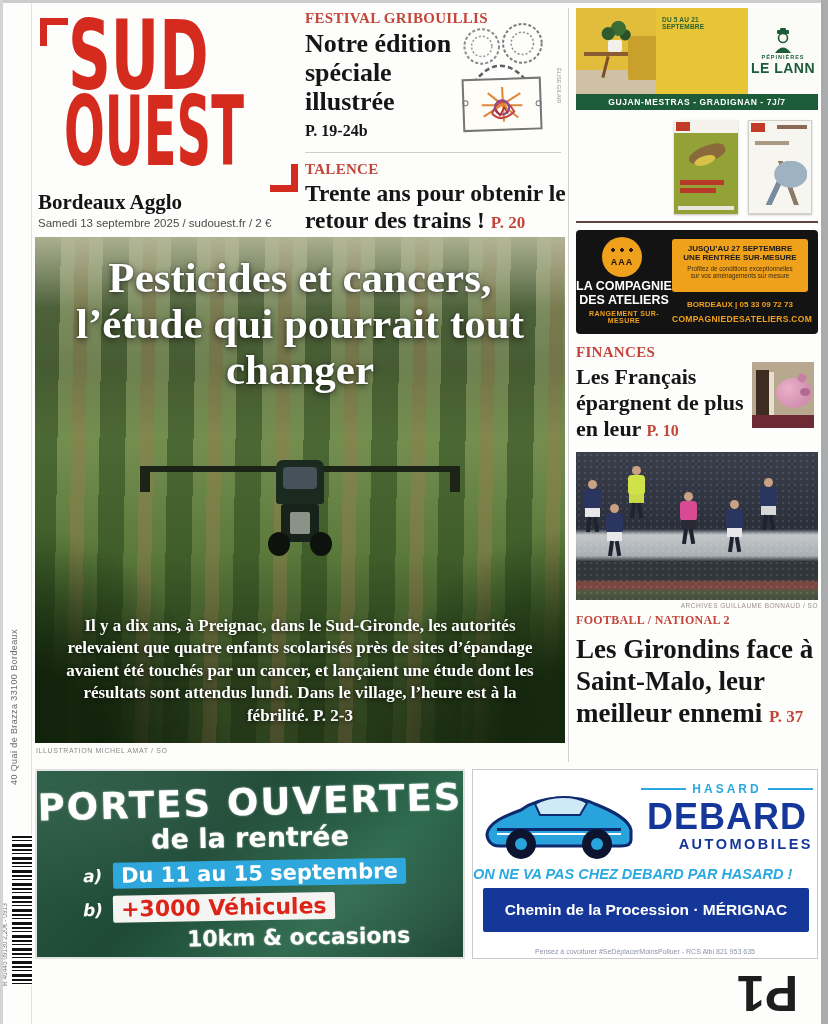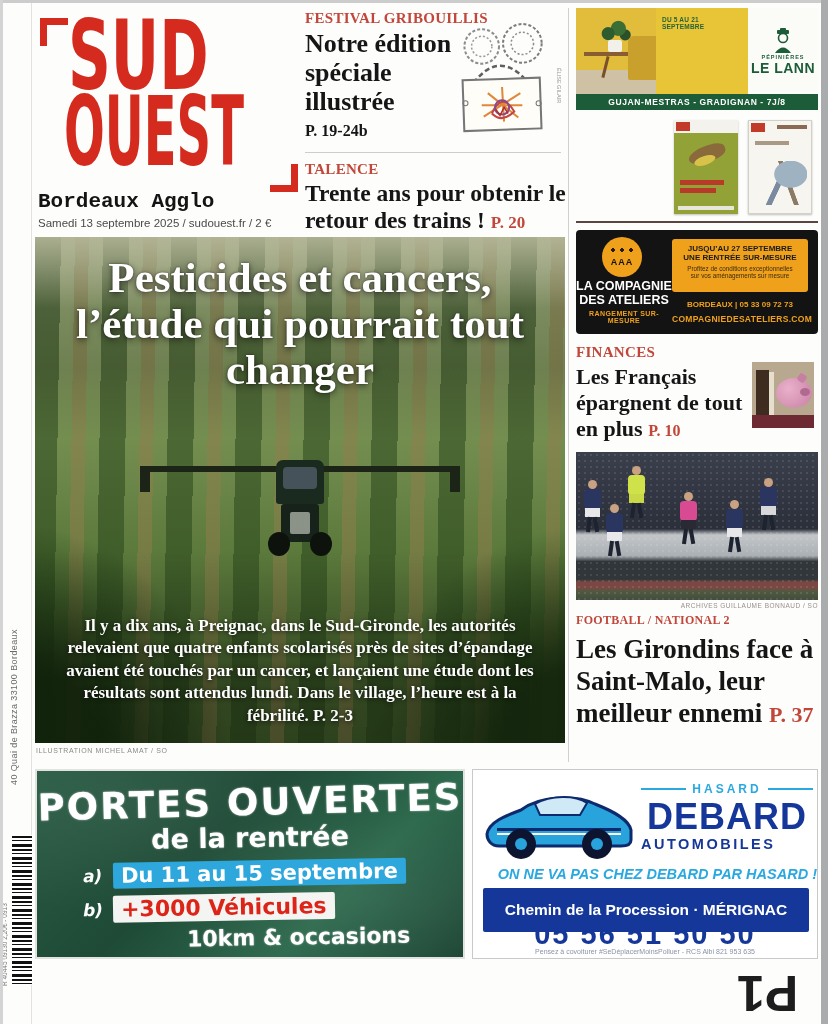--- a/index.html
+++ b/index.html
@@ -27,21 +27,21 @@
   .logo{position:absolute;left:40px;top:18px;width:250px;height:168px;color:#d42b1e;}
   .logo .line{display:block;font-family:"DejaVu Sans",sans-serif;font-weight:bold;
       font-size:96px;line-height:76px;transform-origin:left center;white-space:nowrap;}
   .logo .l1{transform:scaleX(.62);margin-left:28px;}
   .logo .l2{transform:scaleX(.50);margin-left:24px;}
   .brk{position:absolute;background:#d42b1e;}
   .brk-tl-h{left:0;top:0;width:28px;height:7px;}
   .brk-tl-v{left:0;top:0;width:7px;height:28px;}
   .brk-br-h{right:-8px;bottom:-6px;width:28px;height:7px;}
   .brk-br-v{right:-8px;bottom:-6px;width:7px;height:28px;}
-  .edition{position:absolute;left:38px;top:190px;font-family:Liberation Mono, monospace;
+  .edition{position:absolute;left:38px;top:190px;font-family:Liberation Serif, serif;
       font-weight:bold;font-size:21px;color:#141414;}
   .dateline{position:absolute;left:38px;top:217px;font-size:11.5px;color:#4a4a4a;}
 
   
   .kicker{font-family:"Liberation Serif",serif;font-weight:bold;font-size:15px;color:#c2473a;
       letter-spacing:.3px;}
   .hl{font-family:"Liberation Serif",serif;font-weight:bold;color:#151515;}
   .pageref{color:#c2473a;}
 
   .k-festival{position:absolute;left:305px;top:10px;}
@@ -150,21 +150,21 @@
   .fig{position:absolute;width:22px;height:52px;}
   .fig .head{position:absolute;left:6px;top:0;width:9px;height:9px;border-radius:50%;background:#c8a283;}
   .fig .torso{position:absolute;left:2px;top:9px;width:17px;height:20px;border-radius:4px;}
   .fig .shorts{position:absolute;left:3px;top:28px;width:15px;height:9px;}
   .fig .leg1,.fig .leg2{position:absolute;top:37px;width:4px;height:15px;background:#1d2430;}
   .fig .leg1{left:5px;transform:rotate(8deg);} .fig .leg2{left:12px;transform:rotate(-10deg);}
   .foot-credit{position:absolute;left:576px;top:602px;width:242px;text-align:right;font-size:6.5px;
       color:#9a8f8b;letter-spacing:.5px;}
   .k-football{position:absolute;left:576px;top:613px;font-size:12px;}
   .hl-girondins{position:absolute;left:576px;top:634px;width:242px;font-size:27px;line-height:1.18;}
-  .hl-girondins .pageref{font-size:22px;}
+  .hl-girondins .pageref{font-size:17px;}
 
   
   .main-photo{position:absolute;left:35px;top:237px;width:530px;height:506px;overflow:hidden;
       background:
       radial-gradient(ellipse 300px 330px at -4% 104%,rgba(24,48,16,.95) 30%,rgba(24,48,16,0) 72%),
       radial-gradient(ellipse 300px 330px at 104% 104%,rgba(28,54,18,.95) 30%,rgba(28,54,18,0) 72%),
       linear-gradient(180deg,rgba(225,228,190,.85) 0,rgba(225,228,190,0) 14%),
       repeating-linear-gradient(91deg,rgba(36,66,24,.50) 0 26px,rgba(0,0,0,0) 26px 40px,rgba(146,126,76,.48) 40px 54px,rgba(0,0,0,0) 54px 68px),
       linear-gradient(180deg,#b3bf93 0%,#94a871 16%,#7a9355 34%,#5c7a3c 62%,#415e2b 100%);}
   .main-photo::after{content:"";position:absolute;inset:0;
@@ -207,23 +207,23 @@
 
   
   .debard{position:absolute;left:472px;top:769px;width:346px;height:190px;background:#fff;
       border:1px solid #c9c9c9;}
   .db-car{position:absolute;left:6px;top:12px;width:160px;height:84px;}
   .db-group{position:absolute;left:168px;top:12px;width:172px;display:flex;align-items:center;gap:6px;}
   .db-group .dash{flex:1;height:2px;background:#2aa9e0;}
   .db-group .txt{color:#2aa9e0;font-weight:bold;font-size:12px;letter-spacing:3px;}
   .db-brand{position:absolute;left:168px;top:26px;width:172px;text-align:center;color:#16379a;
       font-weight:bold;font-size:36px;letter-spacing:1px;}
-  .db-brand2{position:absolute;left:168px;top:66px;width:172px;text-align:left;color:#16379a;
+  .db-brand2{position:absolute;left:168px;top:66px;width:172px;text-align:right;color:#16379a;
       font-weight:bold;font-size:14.5px;letter-spacing:2.5px;}
-  .db-slogan{position:absolute;left:0;top:96px;width:100%;text-align:right;color:#2aa9e0;
+  .db-slogan{position:absolute;left:0;top:96px;width:100%;text-align:left;color:#2aa9e0;
       font-weight:bold;font-style:italic;font-size:14.5px;}
   .db-bar{position:absolute;left:10px;top:118px;width:326px;height:44px;background:#16379a;border-radius:2px;
       color:#fff;font-weight:bold;font-size:15.5px;display:flex;align-items:center;justify-content:center;}
   .db-phone{position:absolute;left:0;top:148px;width:100%;text-align:center;color:#16379a;
       font-weight:bold;font-size:29px;letter-spacing:2px;}
   .db-legal{position:absolute;left:0;bottom:3px;width:100%;text-align:center;color:#8a93a8;font-size:7px;}
 </style>
 </head>
 <body>
 
@@ -287,21 +287,21 @@
     <div class="lelann-logo">
       <svg viewBox="0 0 24 26" width="24" height="26">
         <rect x="6" y="2" width="12" height="4" rx="1" fill="#1c5c38"></rect>
         <rect x="9" y="0" width="6" height="4" rx="1" fill="#1c5c38"></rect>
         <circle cx="12" cy="10" r="4.5" fill="none" stroke="#1c5c38" stroke-width="1.6"></circle>
         <path d="M4 25 Q12 14 20 25 Z" fill="#1c5c38"></path>
       </svg>
       <div class="ll-brand-small">PÉPINIÈRES</div>
       <div class="ll-brand">LE LANN</div>
     </div>
-    <div class="lelann-strip">GUJAN-MESTRAS - GRADIGNAN - 7J/8</div>
+    <div class="lelann-strip">GUJAN-MESTRAS - GRADIGNAN - 7J/7</div>
   </div>
 
   <div class="journal">
     <div class="cover cover1">
       <div class="c1-top"></div>
       <div class="c1-logo"></div>
       <div class="c1-bird"></div>
       <div class="c1-t1"></div>
       <div class="c1-t2"></div>
       <div class="c1-bot"></div>
@@ -346,21 +346,21 @@
       <div class="tr-grill"></div>
       <div class="tr-w1"></div>
       <div class="tr-w2"></div>
     </div>
     <div class="main-standfirst">Il y a dix ans, à Preignac, dans le Sud-Gironde, les autorités relevaient que quatre enfants scolarisés près de sites d’épandage avaient été touchés par un cancer, et lançaient une étude dont les résultats sont attendus lundi. Dans le village, l’heure est à la fébrilité. P. 2-3</div>
   </div>
   <div class="main-credit">ILLUSTRATION MICHEL AMAT / SO</div>
 
   <div class="kicker k-finances">FINANCES</div>
   <div class="hl hl-finances">
-    <span>Les Français épargnent de tout en plus</span>
+    <span>Les Français épargnent de plus en leur</span>
     <span class="pageref">P. 10</span>
   </div>
   <div class="piggy">
     <div class="pg-book"></div>
     <div class="pg-pages"></div>
     <div class="pg-pig"></div>
     <div class="pg-ear"></div>
     <div class="pg-snout"></div>
     <div class="pg-base"></div>
   </div>
@@ -445,21 +445,20 @@
     </div>
     <div class="db-group">
       <span class="dash"></span>
       <span class="txt">HASARD</span>
       <span class="dash"></span>
     </div>
     <div class="db-brand">DEBARD</div>
     <div class="db-brand2">AUTOMOBILES</div>
     <div class="db-slogan">ON NE VA PAS CHEZ DEBARD PAR HASARD !</div>
     <div class="db-bar">Chemin de la Procession · MÉRIGNAC</div>
-    <div class="db-phone">05 56 51 50 50</div>
     <div class="db-legal">Pensez à covoiturer #SeDéplacerMoinsPolluer - RCS Albi 821 953 635</div>
   </div>
 
   <div class="addr">40 Quai de Brazza 33100 Bordeaux</div>
   <div class="barcode"></div>
   <div class="barcode-label">R 40445 09130 2,20€ - 0913</div>
   <div class="p1">P1</div>
 
   <div class="edge-top"></div>
   <div class="edge-left"></div>

